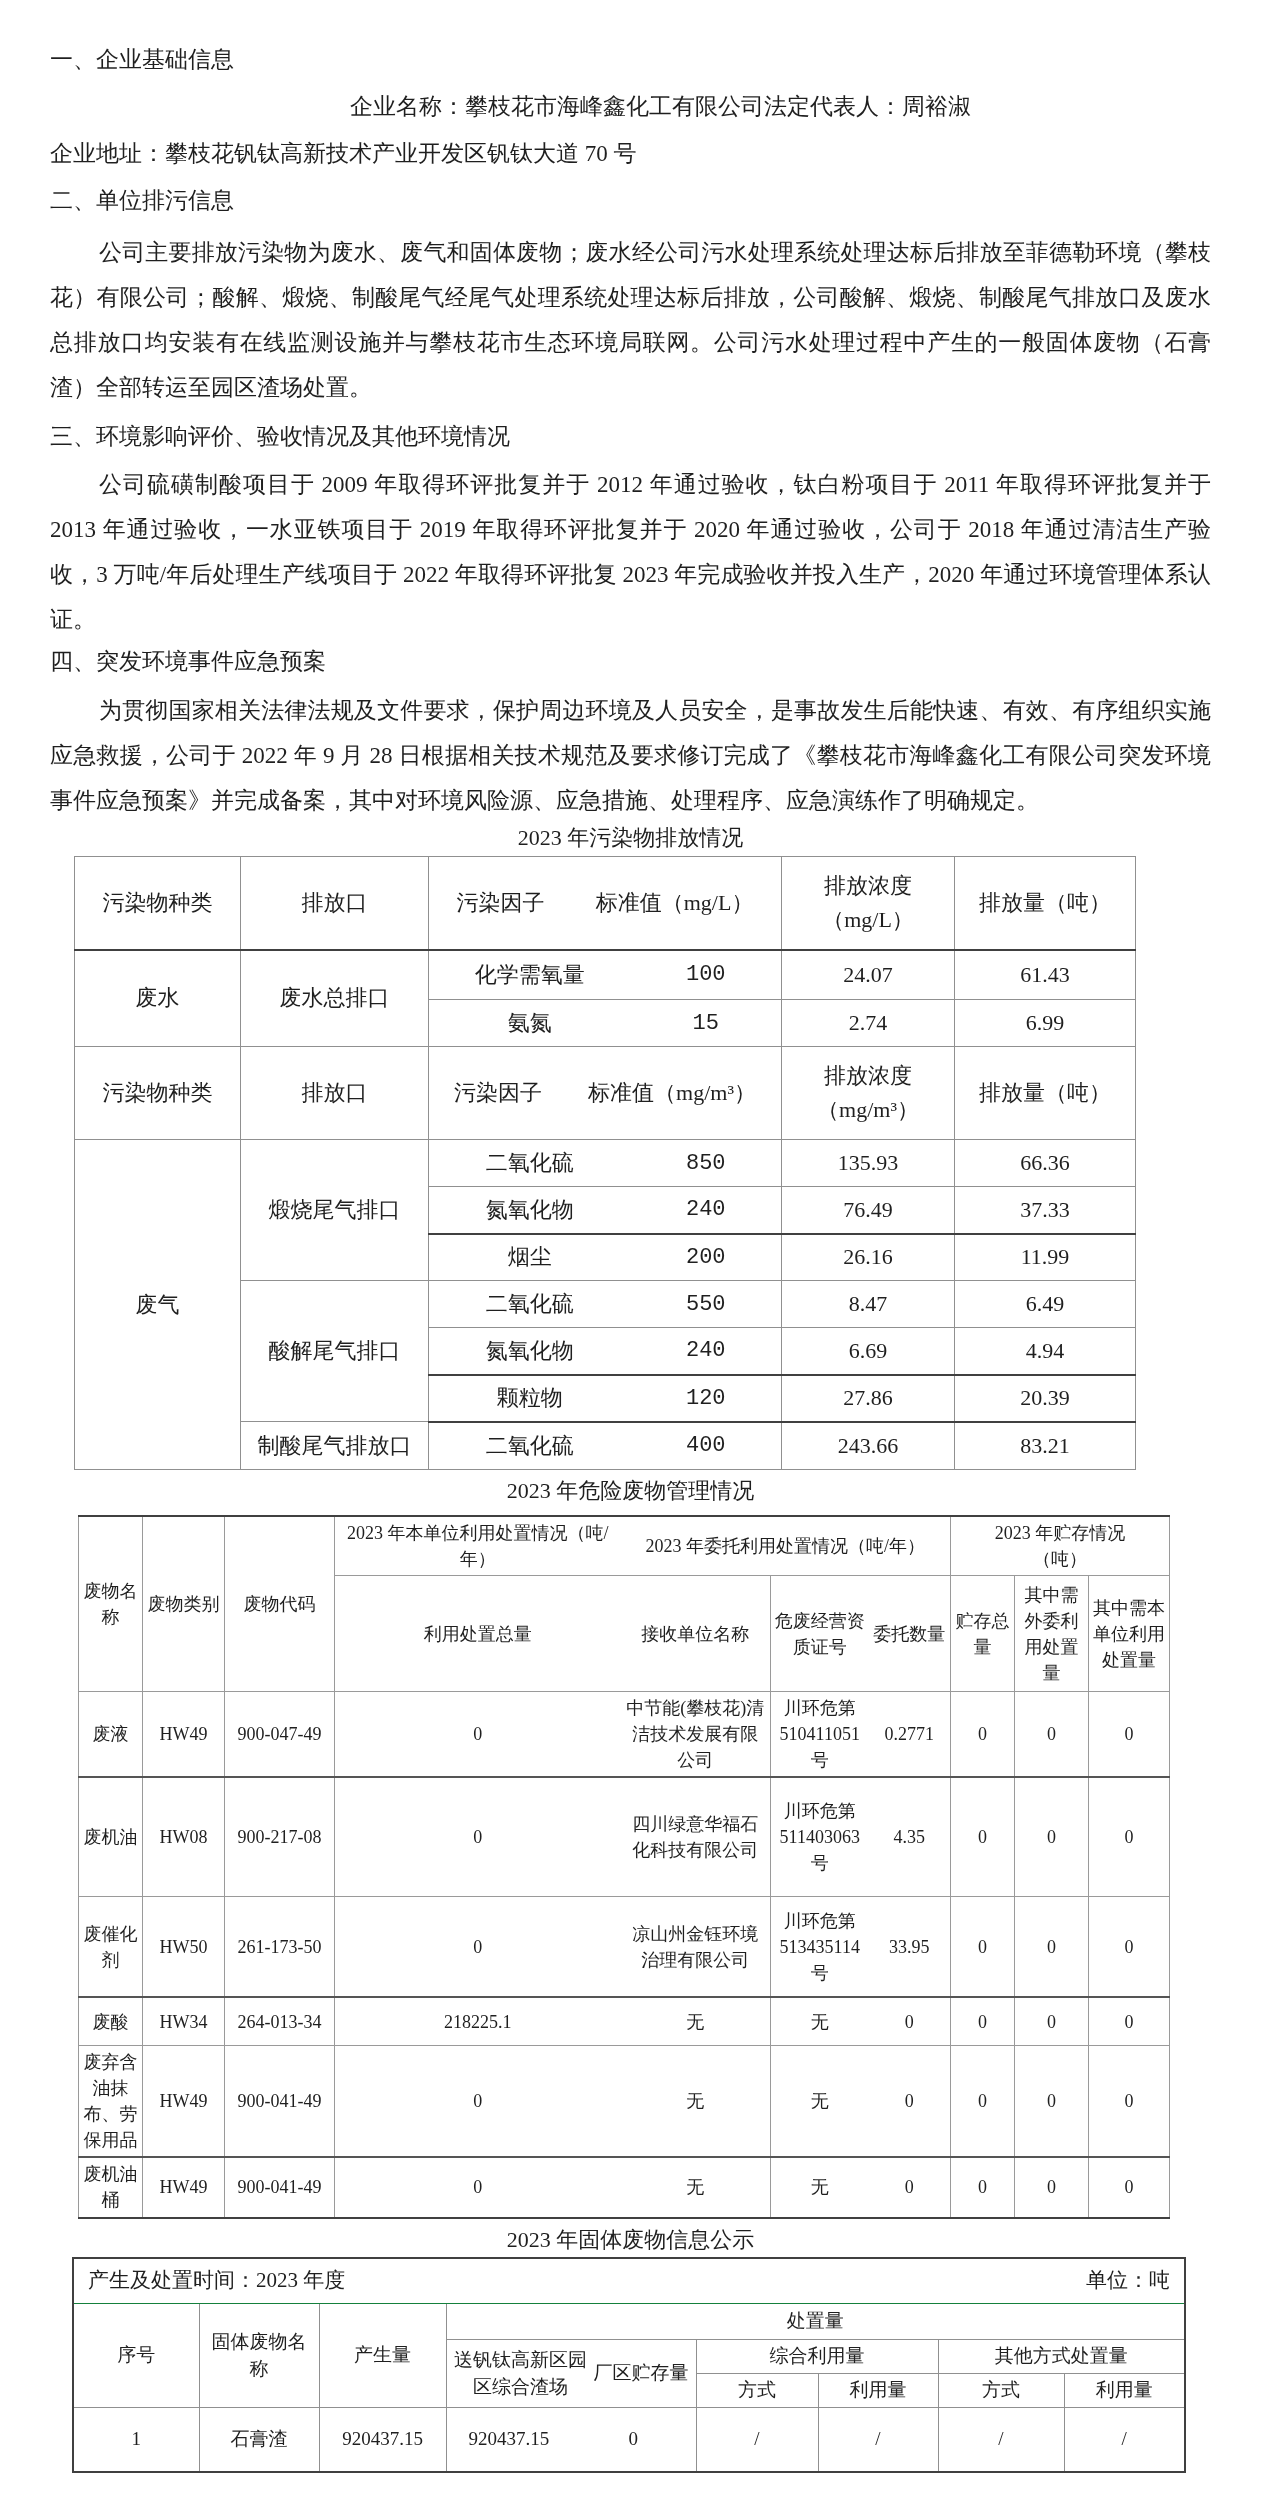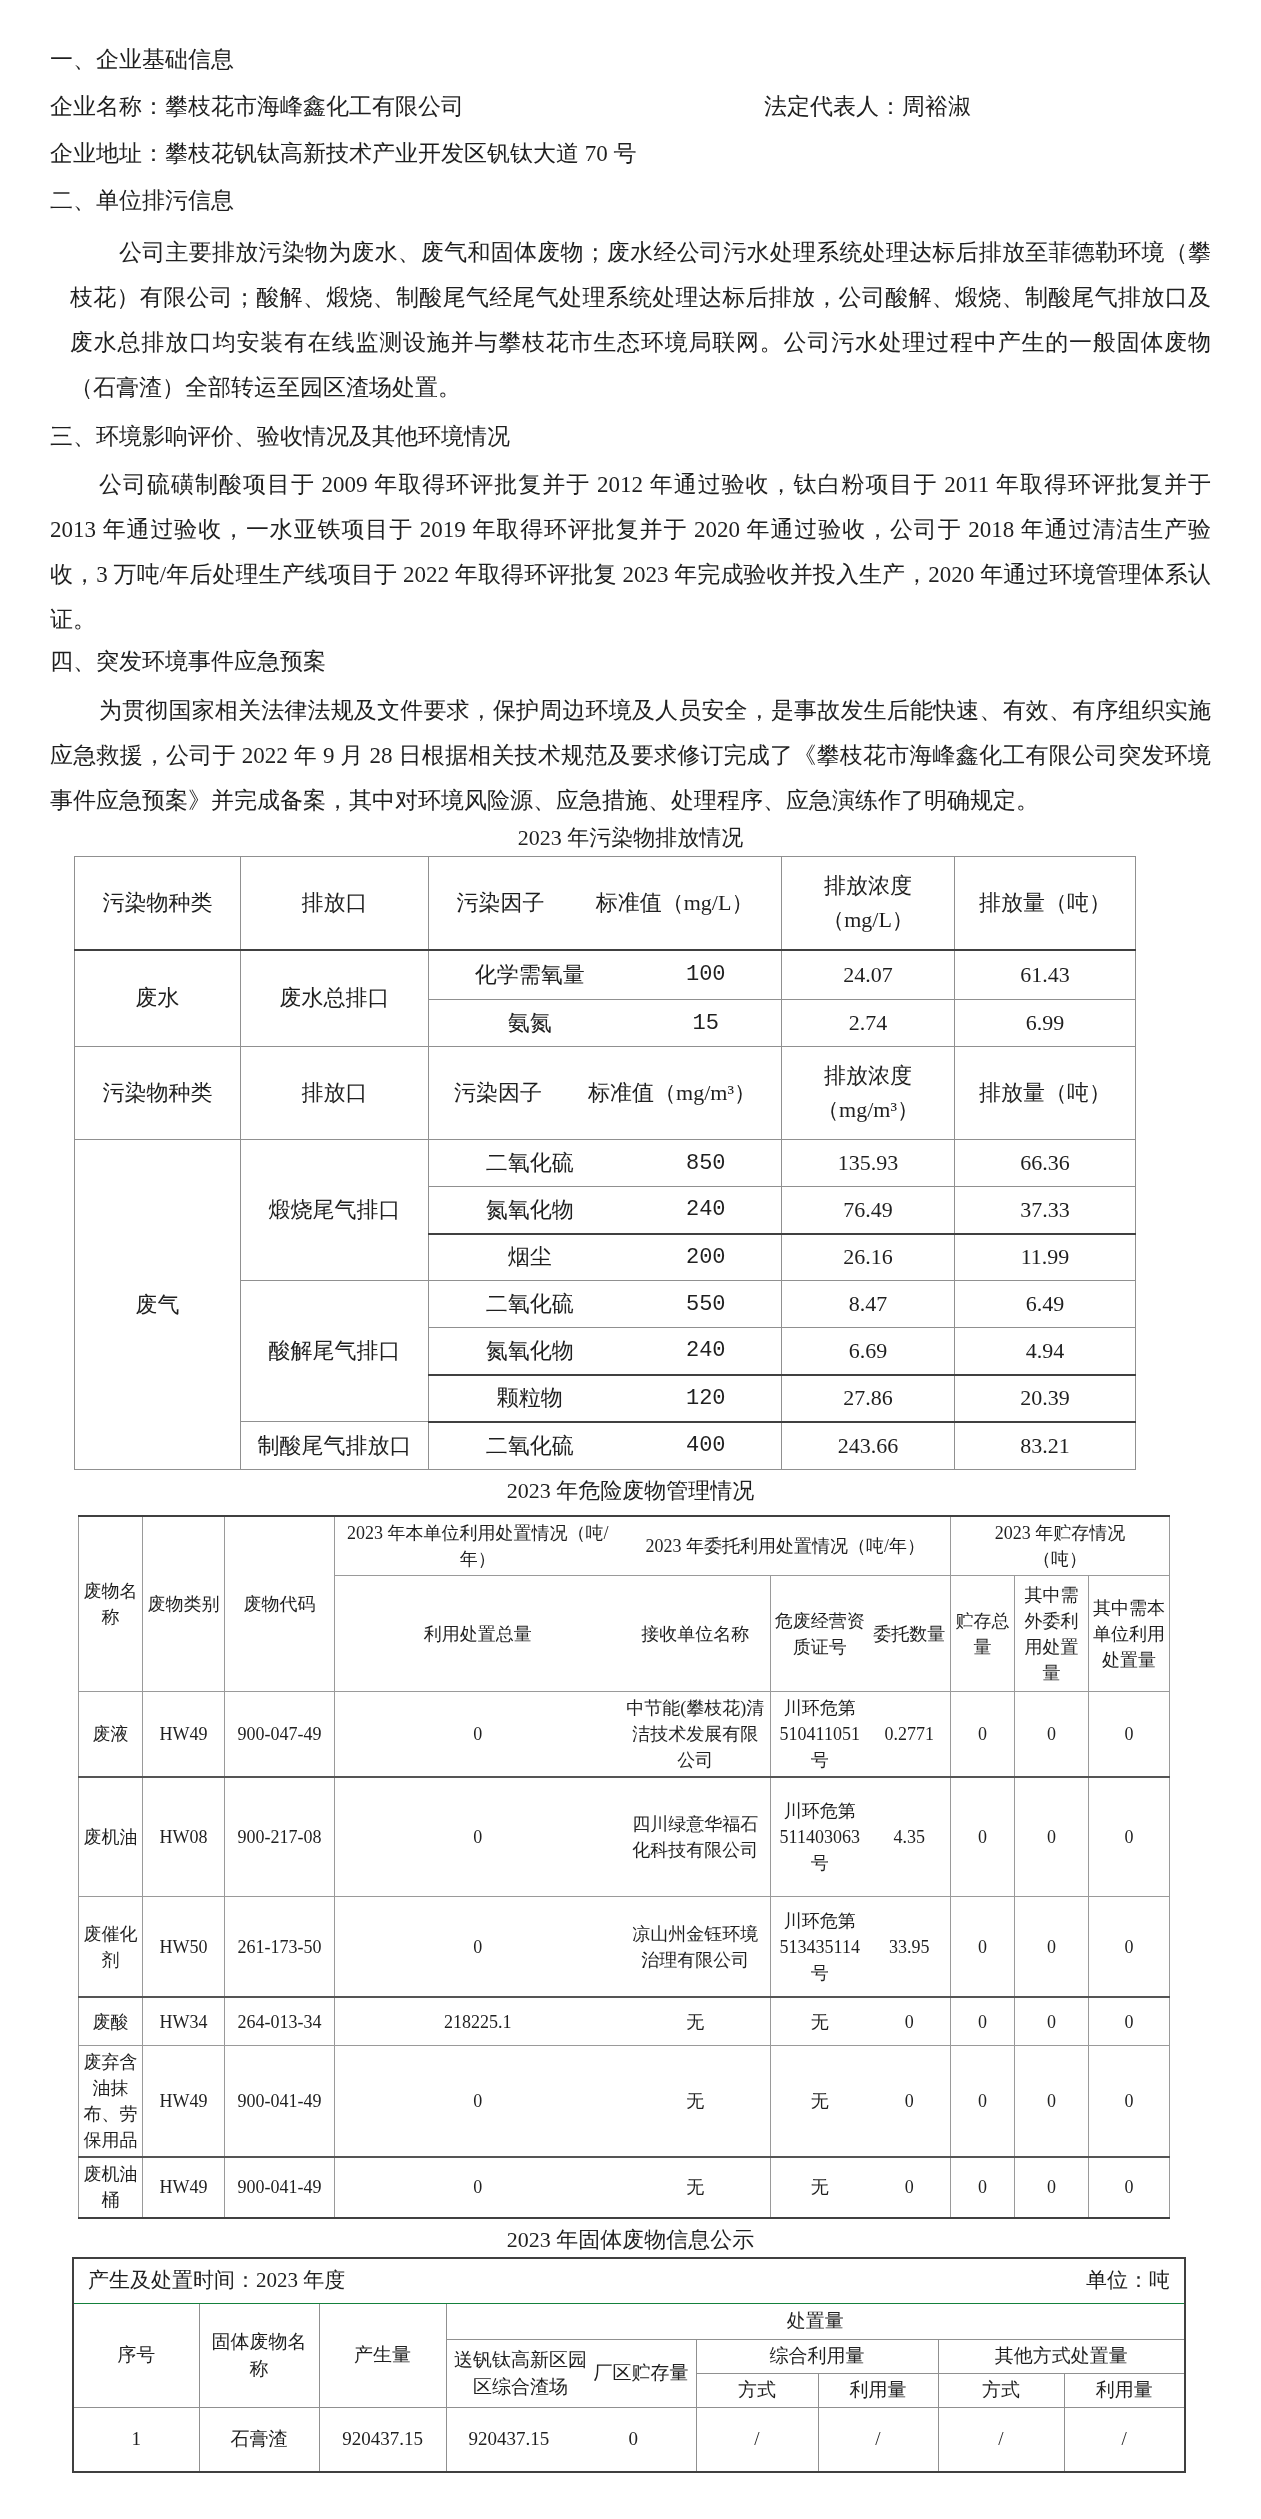--- a/index.html
+++ b/index.html
@@ -3,24 +3,24 @@
 <meta charset="utf-8">
 <style>
   html,body{margin:0;padding:0;background:#ffffff;}
   body{
     width:1261px;min-height:2519px;
     font-family:"Liberation Serif","DejaVu Serif",serif;
     color:#1f1f1f;
   }
   .page{box-sizing:border-box;width:1261px;padding:36px 50px 9px 50px;border-radius:12px;}
   .sec-heading{font-size:23px;line-height:47px;}
-  .info-row{display:flex;font-size:23px;line-height:47px;}
+  .info-row{display:flex;font-size:23px;line-height:47px;text-align:right;}
   .info-left{width:714px;}
   .para{font-size:23px;line-height:45px;text-align:justify;text-indent:49px;margin:0;}
-  #para2{margin-top:6px;margin-left:20px;}
+  #para2{margin-top:6px;}
   #s3h{margin-top:3px;}
   #para3{margin-top:2px;}
   #s4h{line-height:40px;}
   #para4{margin-top:6px;}
   .tbl-title{text-align:center;font-size:22px;line-height:30px;}
   #t2-title{margin-top:6px;}
   #t3-title{margin-top:6px;}
 
   table{border-collapse:collapse;table-layout:fixed;}
   td{vertical-align:middle;text-align:center;word-wrap:break-word;}

